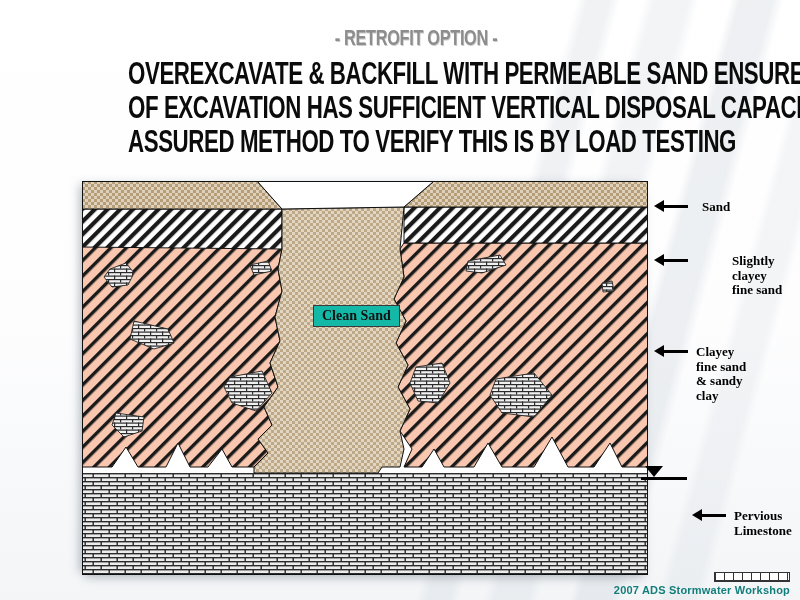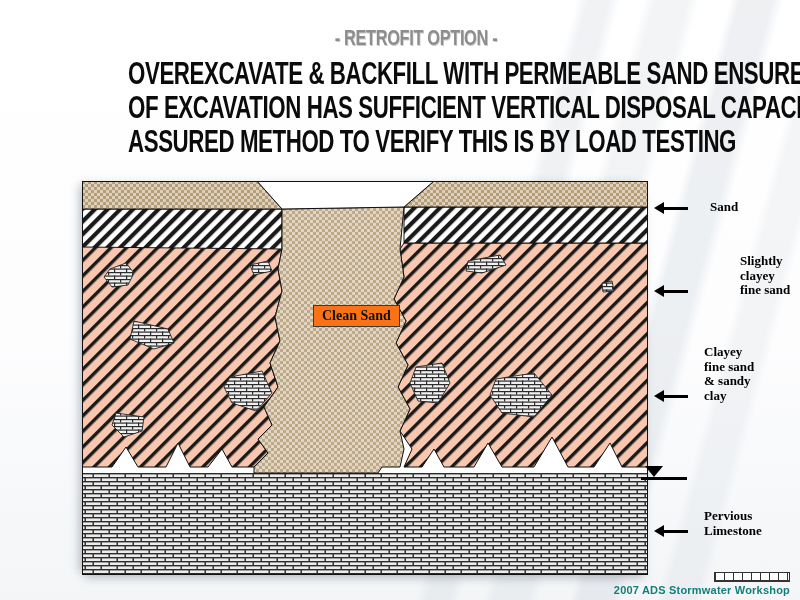--- a/index.html
+++ b/index.html
@@ -77,21 +77,21 @@
     width:566px;height:394px;
     z-index:4;
     box-shadow:-6px 0 9px -3px rgba(120,130,140,0.45),
                 0 7px 9px -4px rgba(120,130,140,0.40);
   }
   #figure svg{display:block;}
 
   
   .callout{
     position:absolute;z-index:6;
-    display:flex;align-items:flex-end;gap:8px;
+    display:flex;align-items:flex-start;
   }
   .arrow{
     flex:0 0 auto;width:34px;height:13px;position:relative;
   }
   .arrow::before{
     content:"";position:absolute;left:8px;top:5px;width:26px;height:3px;background:#000;
   }
   .arrow::after{
     content:"";position:absolute;left:0;top:0;
     border-top:6.5px solid transparent;border-bottom:6.5px solid transparent;
@@ -104,21 +104,21 @@
     line-height:14.5px;
     color:#000;
     white-space:pre-line;
   }
   #callout-sand{left:654px;top:200px;}
   #callout-sand .callout-label{padding-left:14px;}
   #callout-clayeyfine{left:654px;top:254px;}
   #callout-clayeyfine .callout-label{padding-left:8px;text-align:left;margin-left:36px;}
   #callout-clayeysandy{left:654px;top:345px;}
   #callout-clayeysandy .callout-label{padding-left:8px;text-align:left;}
-  #callout-limestone{left:654px;top:509px;}
+  #callout-limestone{left:692px;top:509px;}
   #callout-limestone .callout-label{padding-left:8px;text-align:left;}
 
   
   #water-table{
     position:absolute;z-index:6;left:641px;top:466px;width:46px;height:20px;
   }
   #wt-tri{
     position:absolute;left:4px;top:0;
     border-left:9px solid transparent;border-right:9px solid transparent;
     border-top:11px solid #000;
@@ -270,21 +270,21 @@
       <path d="M175,0 L200,28 L322,26 L352,0" fill="#ffffff" stroke="none"></path>
       <path d="M175,0 L200,28 L322,26 L352,0" fill="none" stroke="#111" stroke-width="1"></path>
     </g>
 
     <rect x="0.5" y="0.5" width="565" height="393" fill="none" stroke="#111" stroke-width="1"></rect>
   </g>
 </svg>
 </div>
 
 <div style="position:absolute;left:313px;top:305px;z-index:7;
-            background:#f97316;border:1px solid #3a3a3a;
+            background:#14b8a6;border:1px solid #3a3a3a;
             padding:2px 8px;font-family:'Liberation Serif',serif;font-weight:bold;
             font-size:14px;color:#111;white-space:nowrap;">Clean Sand</div>
 
 <div class="callout" id="callout-sand">
   <span class="arrow"></span>
   <span class="callout-label">Sand</span>
 </div>
 
 <div class="callout" id="callout-clayeyfine">
   <span class="arrow"></span>

